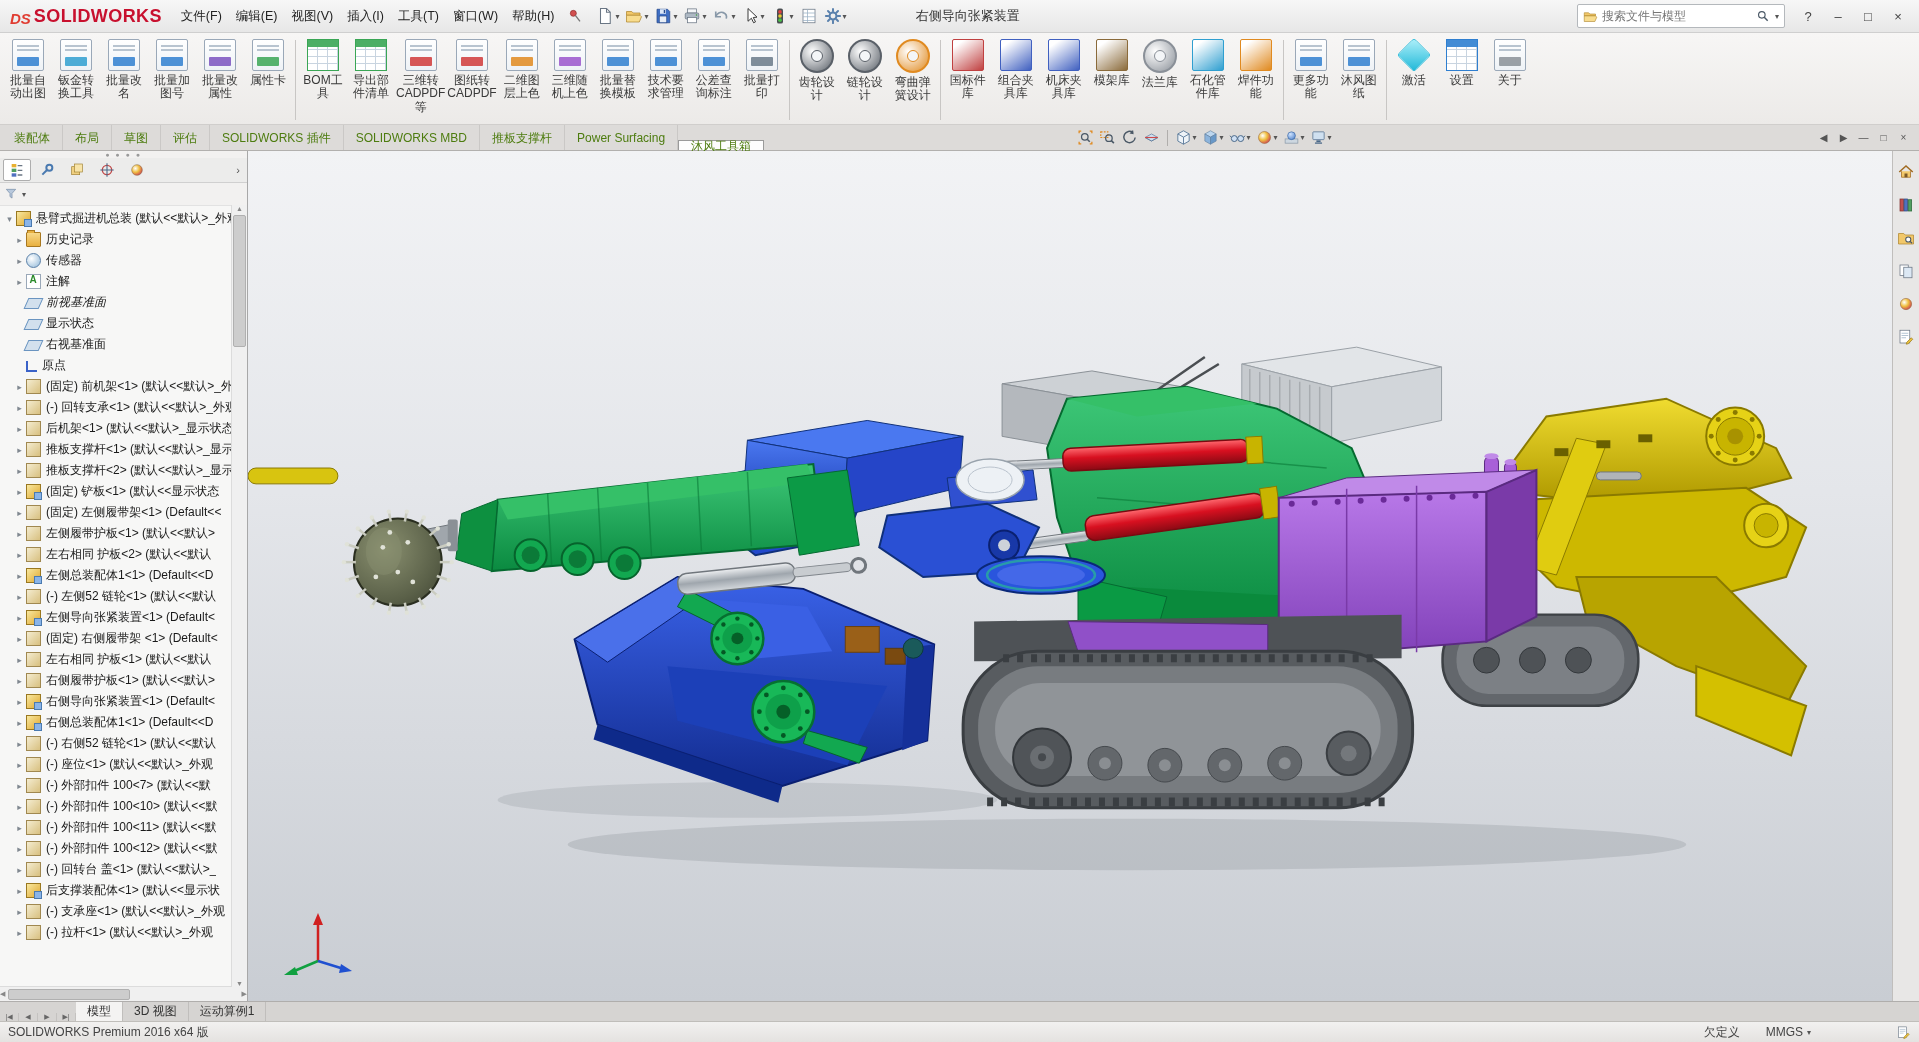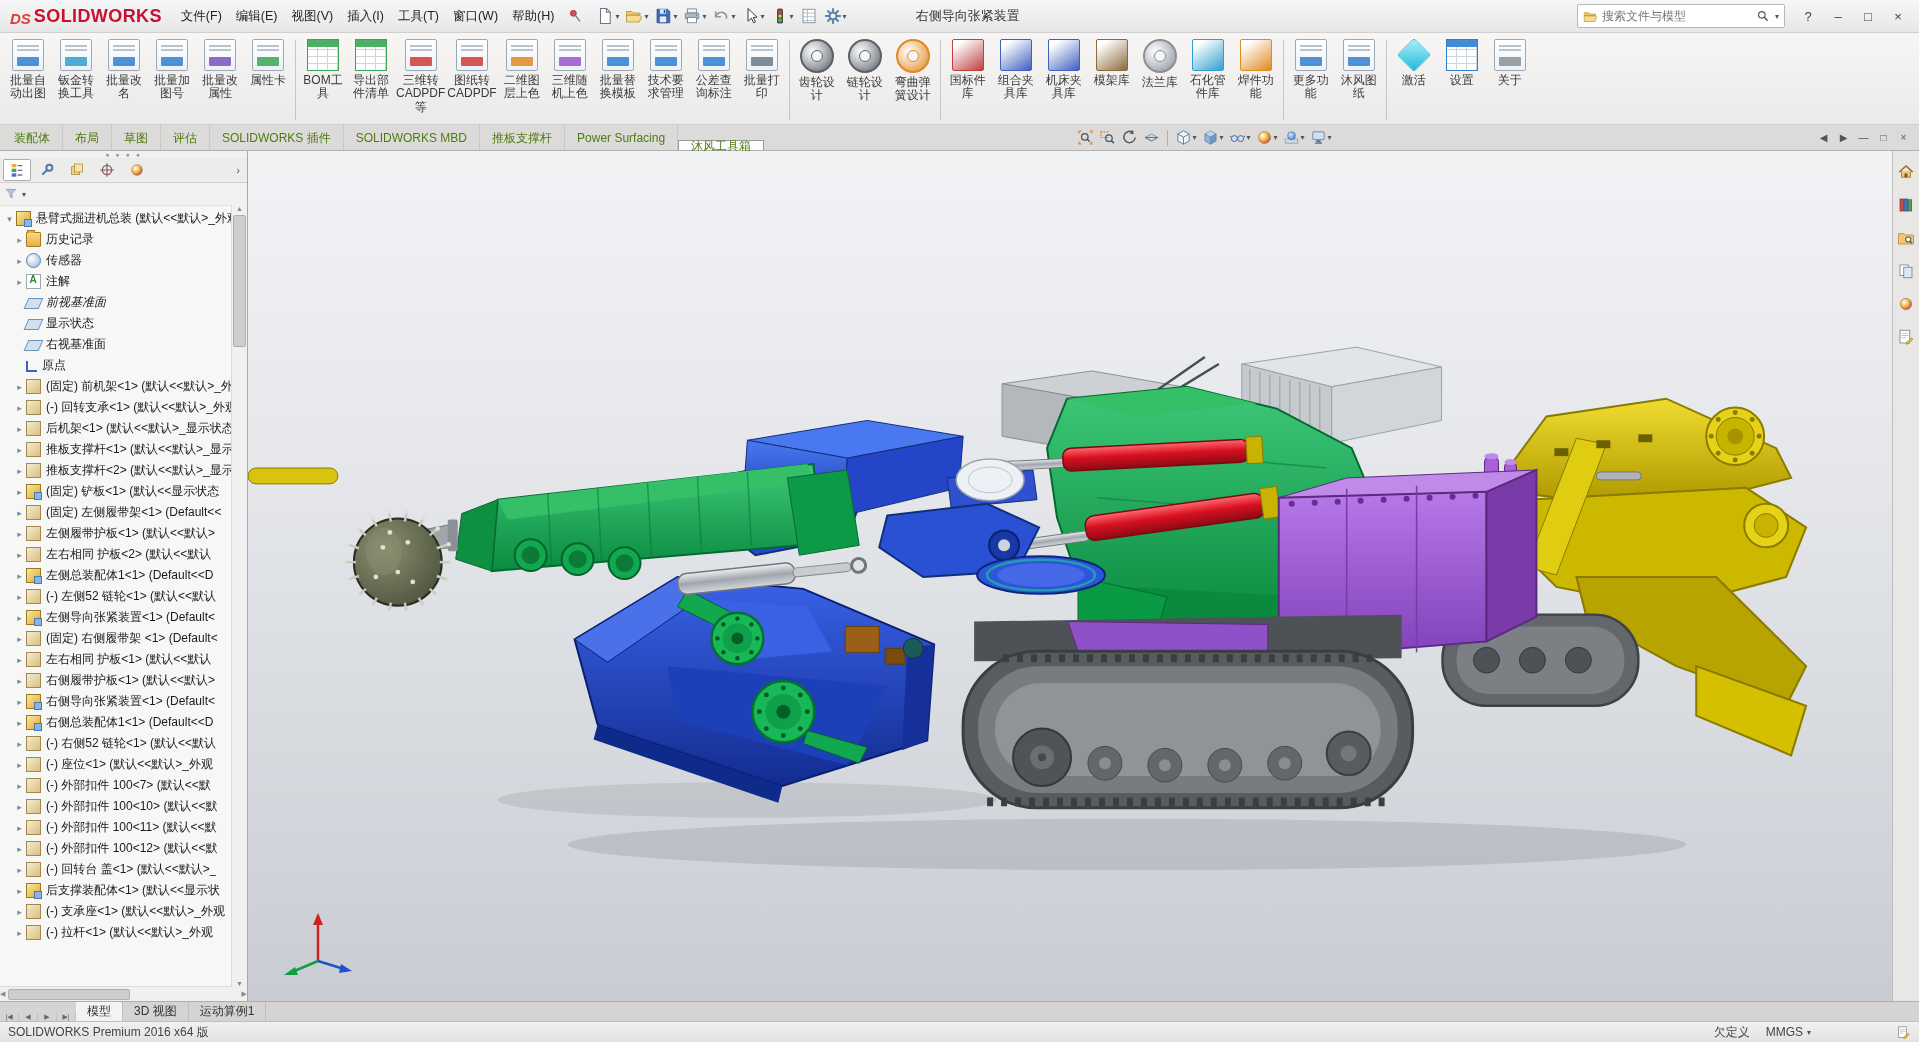--- a/index.html
+++ b/index.html
@@ -83,21 +83,21 @@
   .triad{position:absolute;left:30px;bottom:22px;}
   .taskpane{width:26px;flex:none;background:#e8e7e6;border-left:1px solid #c0bebc;display:flex;flex-direction:column;align-items:center;padding-top:10px;gap:11px;}
   .tp-btn{width:22px;height:22px;display:flex;align-items:center;justify-content:center;border-radius:2px;}
   
   .bottombar{height:19px;flex:none;display:flex;align-items:flex-end;background:#d6d4d2;border-top:1px solid #b0aeac;}
   .nav-btn{width:18px;display:flex;align-items:center;justify-content:center;font-size:7px;color:#666;border-right:1px solid #c4c2c0;}
   .btab{padding:1px 11px;font-size:12px;color:#333;display:flex;align-items:center;border-right:1px solid #c0bebc;}
   .btab.active{background:#f4f3f2;}
   .statusbar{height:20px;flex:none;display:flex;align-items:center;background:linear-gradient(#f2f1f0,#e4e2e0);
     border-top:1px solid #c0beba;padding:0 8px;font-size:12px;color:#444;}
-  .sb-status{margin-left:auto;margin-right:16px;}
+  .sb-status{margin-left:auto;margin-right:26px;}
   .sb-units{display:flex;align-items:center;gap:3px;margin-right:85px;}
 </style>
 </head>
 <body>
 
 <svg width="0" height="0" style="position:absolute" aria-hidden="true">
 <defs>
   <linearGradient id="gSilver" x1="0" y1="0" x2="0" y2="1">
         <stop offset="0" stop-color="#eef0f2"></stop>
         <stop offset=".5" stop-color="#9fa6ad"></stop>

